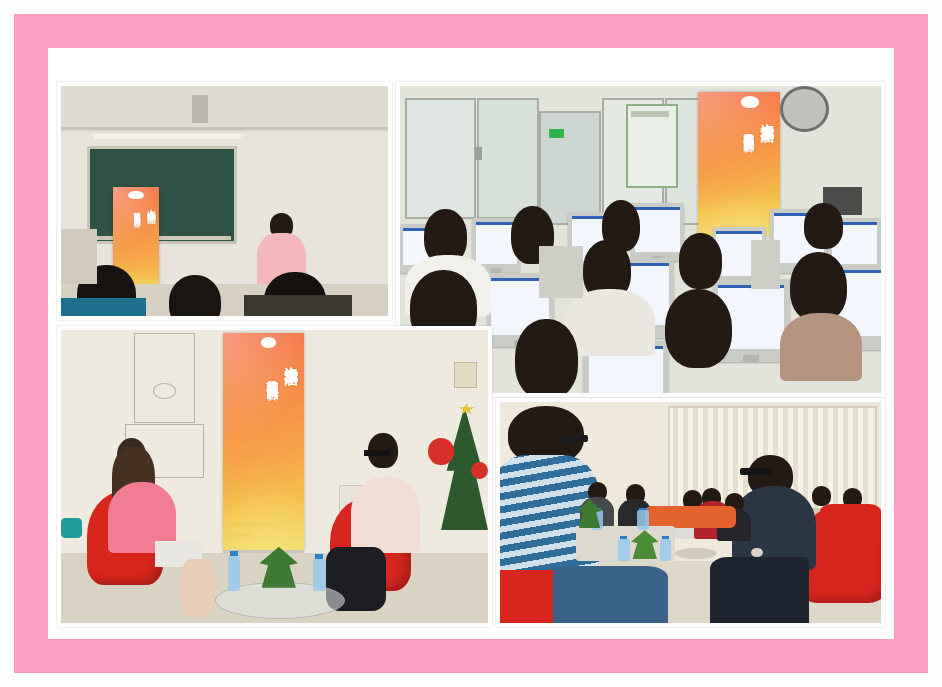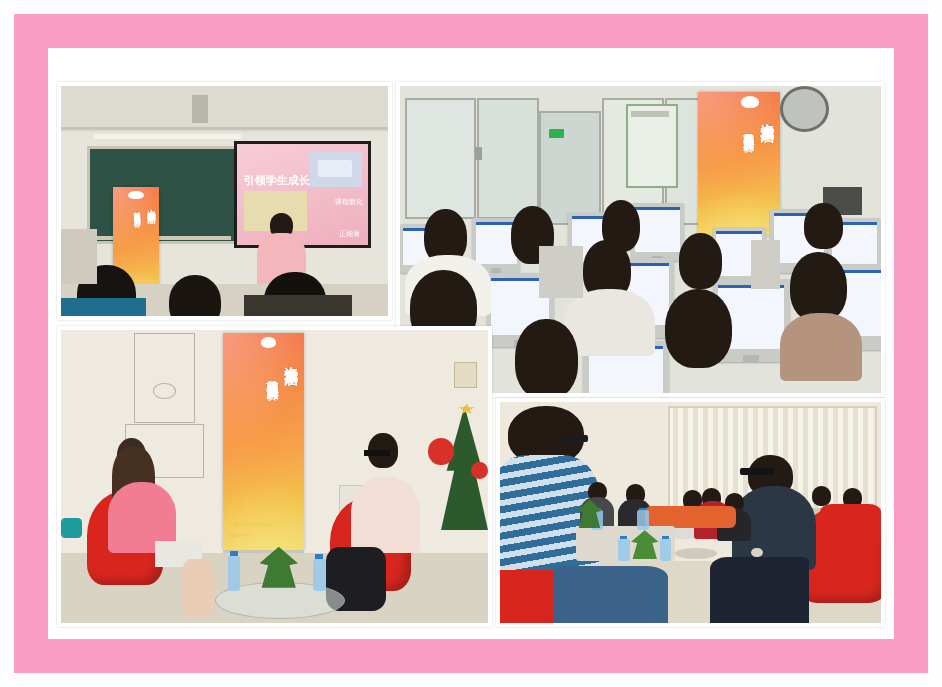--- a/index.html
+++ b/index.html
@@ -203,29 +203,20 @@
 
         <div class="wall" style="left:0;top:0;right:0;bottom:0;background:#e6e4db;"></div>
         <div class="rect" style="left:0;top:0;width:100%;height:20%;background:#dedcd2;"></div>
         <div class="rect" style="left:0;top:18%;width:100%;height:3px;background:#c6c3b8;"></div>
         <div class="rect" style="left:40%;top:4%;width:5%;height:12%;background:#b9b6ab;"></div>
         <div class="rect" style="left:10%;top:21%;width:45%;height:5px;background:#f4f2ea;"></div>
 
         <div class="chalkboard" style="left:8%;top:26%;width:44%;height:40%;"></div>
         <div class="rect" style="left:8%;top:65%;width:44%;height:4px;background:#cdc8b7;"></div>
 
-        <div class="projscreen" style="left:53%;top:24%;width:40%;height:44%;">
-          <div class="rect" style="left:0;top:0;right:0;bottom:0;background:linear-gradient(160deg,#f6cdd7,#efaebd);"></div>
-          <div class="rect" style="left:55%;top:8%;width:40%;height:34%;background:#cfd8e8;"></div>
-          <div class="rect" style="left:62%;top:16%;width:26%;height:16%;background:#e6edf5;border-radius:2px;"></div>
-          <div class="rect" style="left:5%;top:46%;width:48%;height:40%;background:#e8dcae;"></div>
-          <div class="slide-title" style="left:5%;top:28%;font-size:11px;">引领学生成长</div>
-          <div class="slide-sub" style="right:4%;top:52%;font-size:7px;">课程教化</div>
-          <div class="slide-sub" style="right:6%;bottom:6%;font-size:7px;">正能量</div>
-        </div>
 
         <div class="banner" style="left:16%;top:44%;width:14%;height:52%;">
           <div class="banner-logo" style="left:32%;top:3%;width:34%;height:7%;"></div>
           <div class="banner-text" style="right:8%;top:12%;font-size:9px;">上海大学第二届</div>
           <div class="banner-text" style="right:42%;top:16%;font-size:7px;">辅导员职业能力大赛</div>
         </div>
 
         <div class="head" style="left:64%;top:55%;width:7%;height:11%;"></div>
         <div class="shoulders" style="left:60%;top:64%;width:15%;height:24%;background:#f3b7bb;border-radius:40% 40% 6% 6%;"></div>
         <div class="rect" style="left:63%;top:86%;width:8%;height:14%;background:#5a6f8d;"></div>

